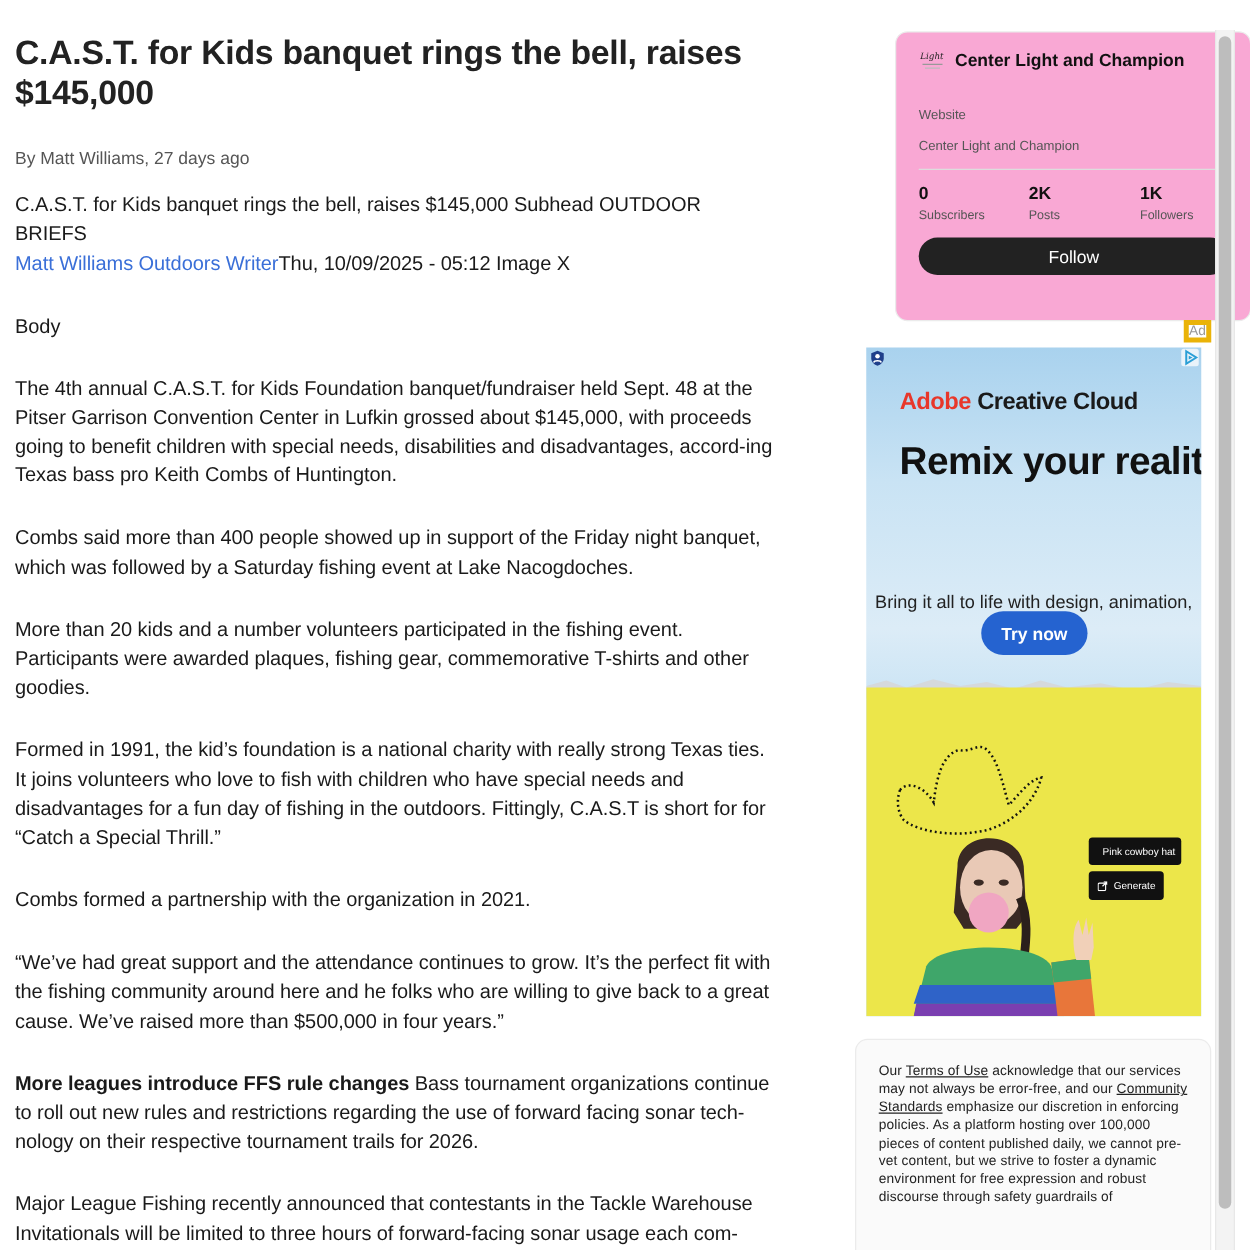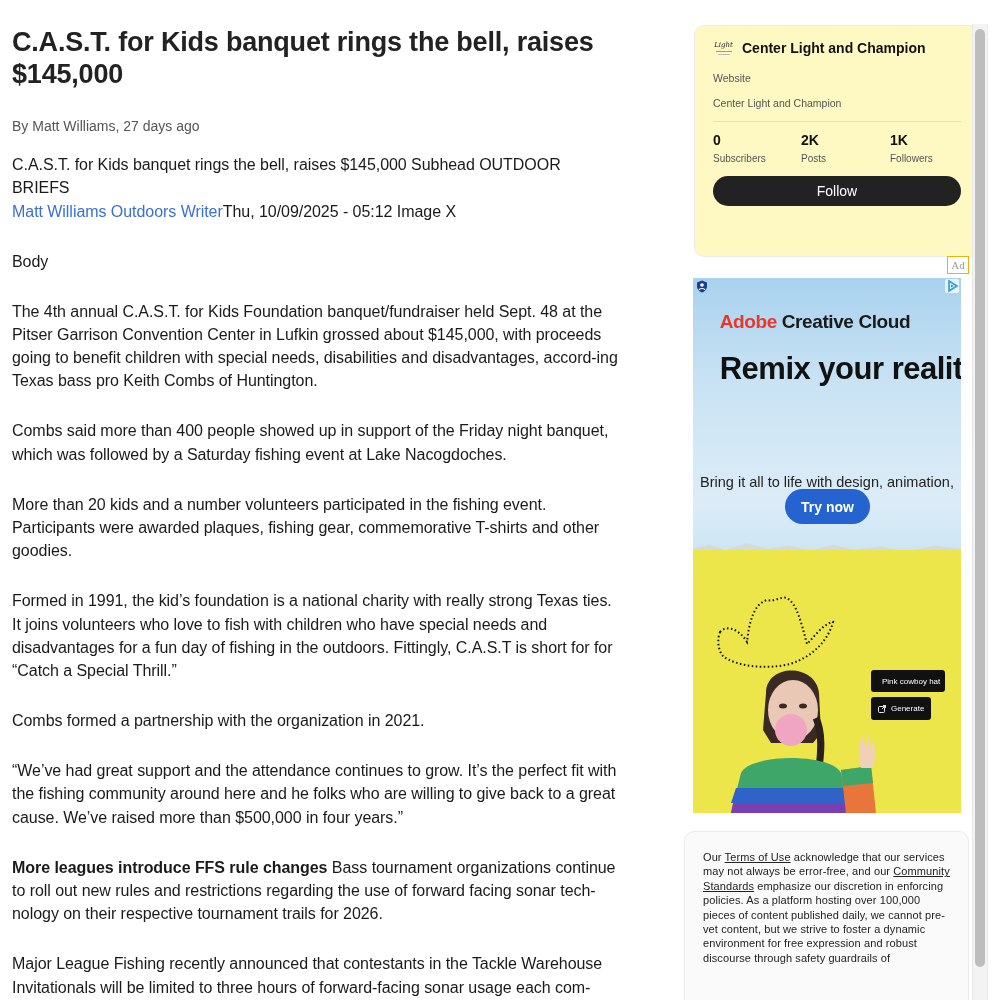--- a/index.html
+++ b/index.html
@@ -14,53 +14,53 @@
       letter-spacing: -0.2px;
     }
     .byline { margin-top: 27px; font-size: 14px; color: #555; line-height: 18px; }
     .body-text { margin-top: 18px; font-size: 16px; line-height: 23.3px; color: #1a1a1a; letter-spacing: -0.05px; }
     .body-text p { margin-bottom: 26.7px; }
     .author-link { color: #3a6fd8; text-decoration: none; }
     .body-text b { font-weight: 700; }
 
     
     .card {
-      position: absolute; left: 694px; top: 25px; width: 285px; height: 232px;
-      background: #fef9c3; border: 1px solid #ebebeb; border-radius: 10px;
+      position: absolute; left: 716px; top: 25px; width: 285px; height: 232px;
+      background: #f9a8d4; border: 1px solid #ebebeb; border-radius: 10px;
       padding: 14px 18px;
     }
     .card-head { display: flex; align-items: center; gap: 8px; }
     .logo {
       width: 21px; height: 16px; display: flex; flex-direction: column; align-items: center; justify-content: center;
     }
     .logo .l1 { font-family: "DejaVu Serif", serif; font-size: 7px; font-style: italic; line-height: 7px; color: #222; }
     .logo .l2 { width: 16px; height: 1px; background: #999; margin-top: 2px; }
     .logo .l3 { width: 12px; height: 1px; background: #bbb; margin-top: 2px; }
     .card-title { font-size: 14px; font-weight: 700; color: #111; }
-    .card-sub { font-size: 10.5px; color: #555; margin-top: 16px; }
+    .card-sub { font-size: 10.5px; color: #555; margin-top: 30px; }
     .card-sub2 { font-size: 10.5px; color: #555; margin-top: 13px; }
     .card-divider { height: 1px; background: #ddd; margin-top: 12px; width: 248px; }
     .stats { display: flex; margin-top: 10px; }
     .stat { display: flex; flex-direction: column; }
     .stat .num { font-size: 14px; font-weight: 700; color: #111; line-height: 17px; }
     .stat .lbl { font-size: 10px; color: #555; margin-top: 4px; }
     .stat:nth-child(1) { width: 88px; }
     .stat:nth-child(2) { width: 89px; }
     .follow-btn {
       margin-top: 12px; width: 248px; height: 30px; border-radius: 15px;
       background: #222; color: #fff; border: none; font-size: 14px; font-weight: 500;
       font-family: "Liberation Sans", sans-serif;
       display: flex; align-items: center; justify-content: center;
     }
 
     
     .ad-label {
       position: absolute; left: 947px; top: 256px; width: 22px; height: 18px;
-      border: 1px solid #eab308; background: #fff; color: #999; font-size: 11px;
-      display: flex; align-items: center; justify-content: center; font-family: Liberation Serif, serif;
+      border: 4px solid #eab308; background: #fff; color: #999; font-size: 11px;
+      display: flex; align-items: center; justify-content: center;
     }
     .ad {
       position: absolute; left: 693px; top: 278px; width: 268px; height: 535px; overflow: hidden;
       background: linear-gradient(180deg, #a9d2ee 0%, #c9e3f4 20%, #dcecf7 42%, #cfe6f5 50%, #c9e2f3 53%);
     }
     .ad .yellow {
       position: absolute; left: 0; top: 272px; width: 268px; height: 263px; background: #ece64a;
     }
     .ad .rip {
       position: absolute; left: 0; top: 262px; width: 268px; height: 22px;

